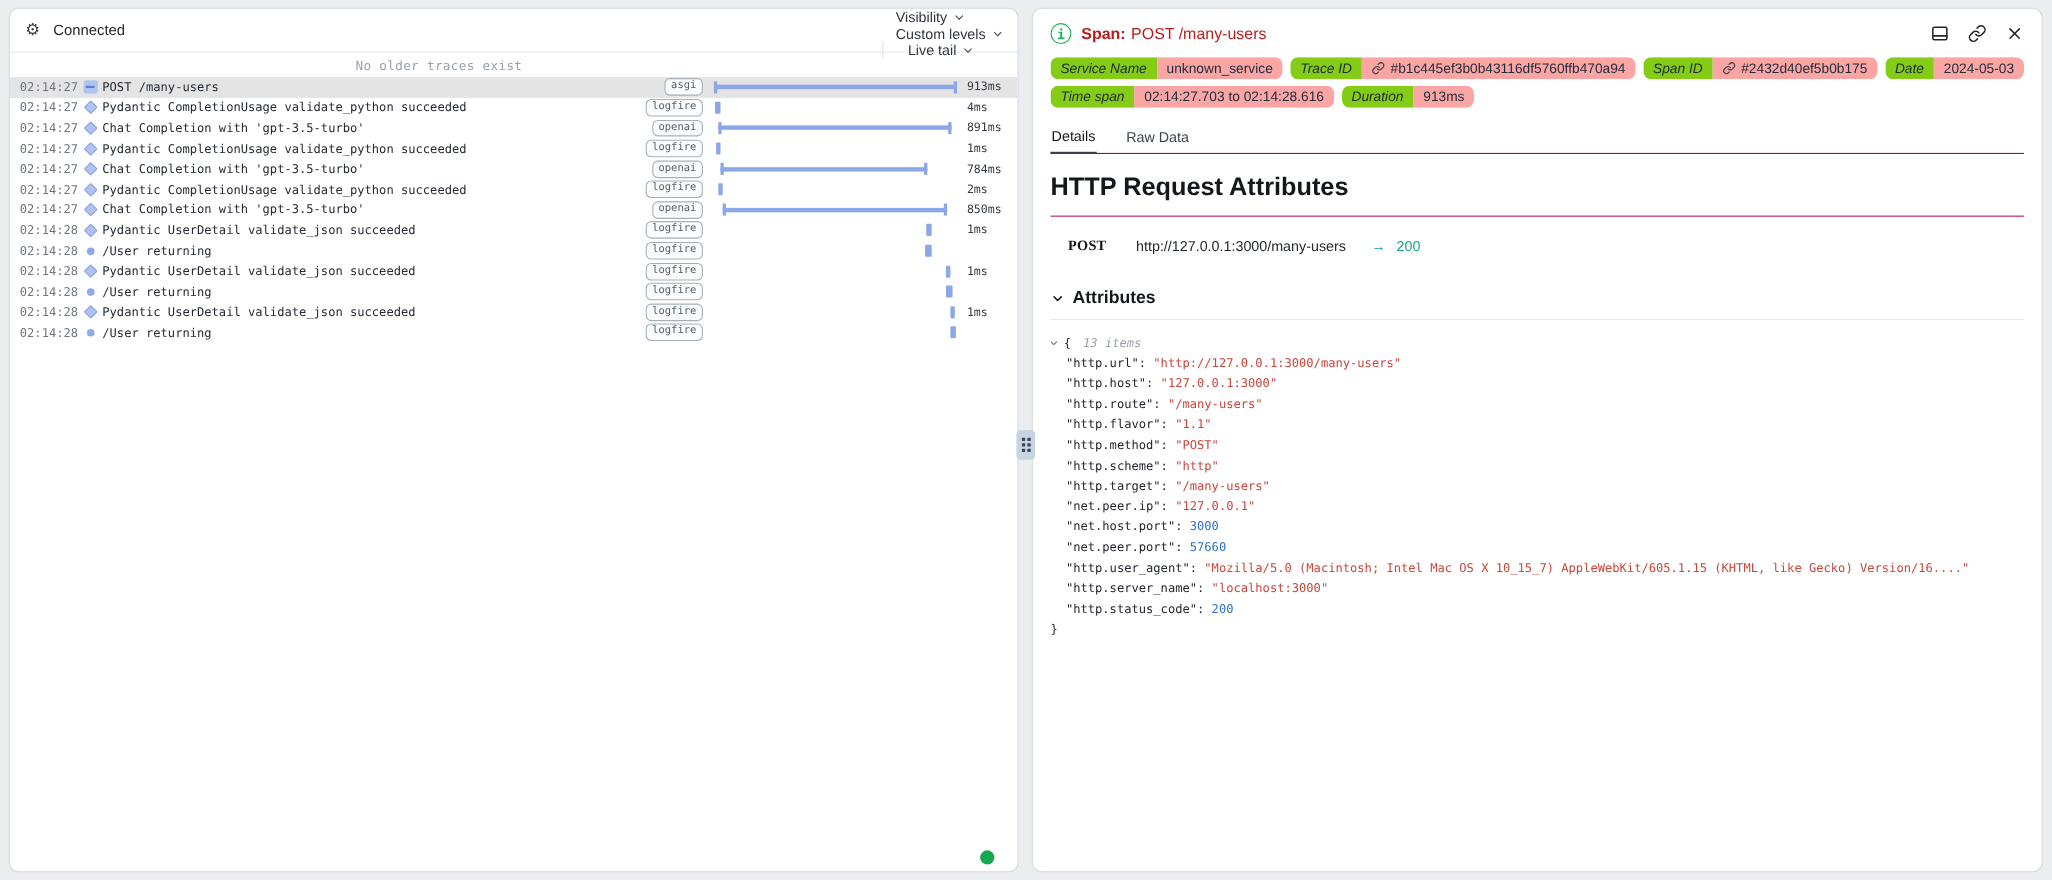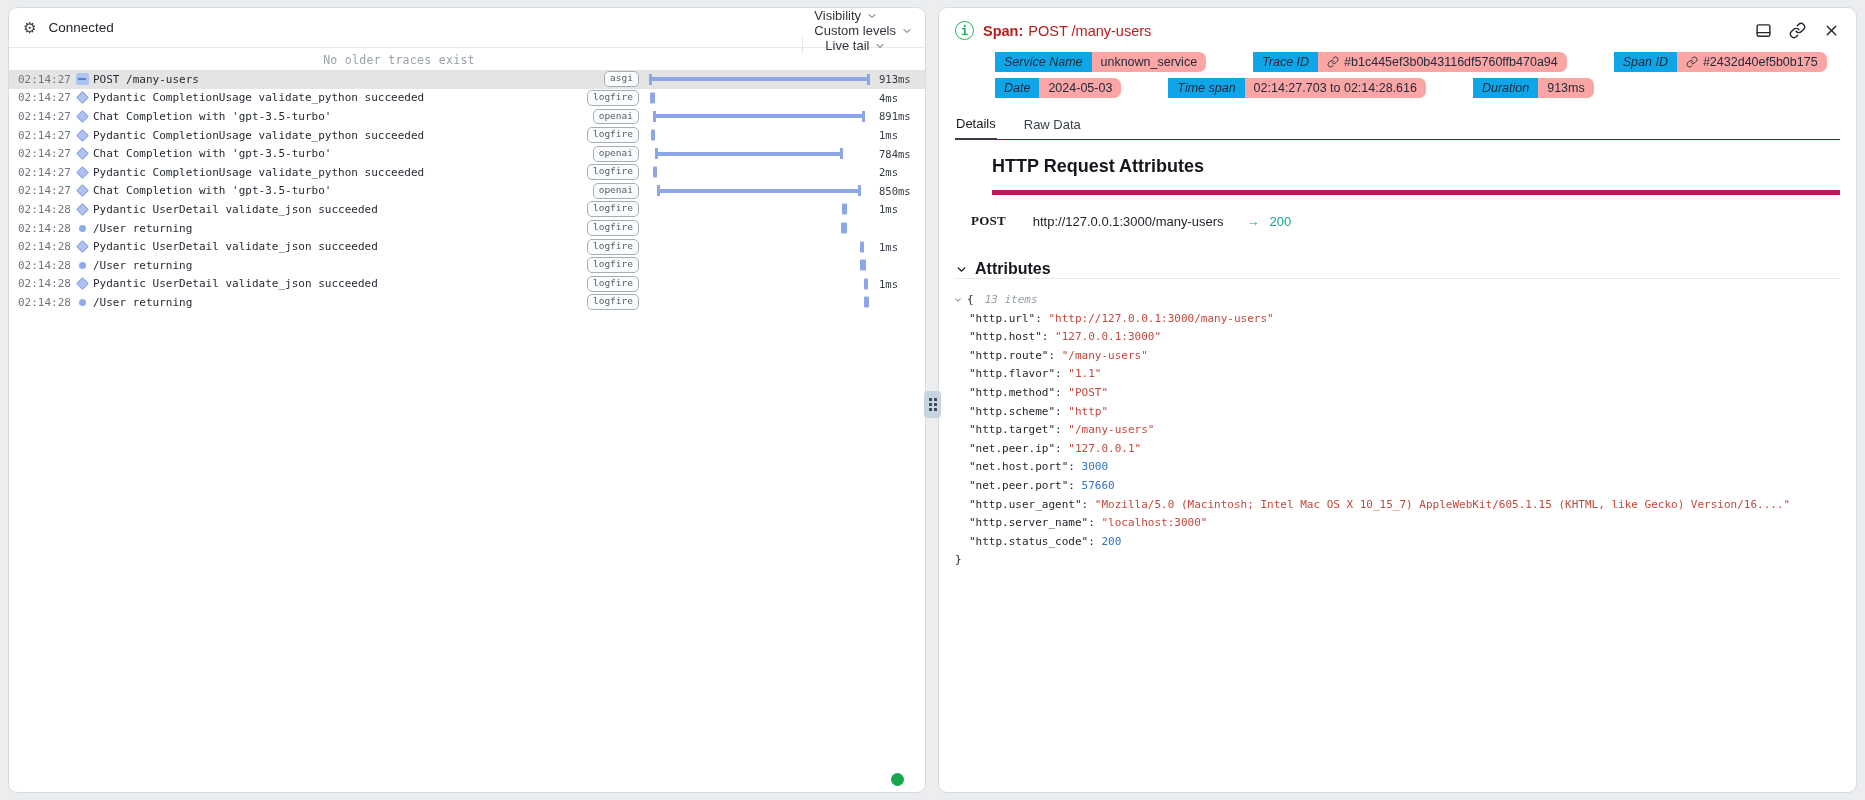--- a/index.html
+++ b/index.html
@@ -80,41 +80,41 @@
     font:600 12px/1 "DejaVu Sans Mono", monospace;
   }
   .rp-title { font-size:14.5px; color:#b91c1c; }
   .rp-title b { font-weight:700; margin-right:5px; }
   .rp-actions { margin-left:auto; display:flex; align-items:center; gap:17px; }
   .rp-actions button { background:none; border:none; cursor:pointer; color:#23272d; display:grid; place-items:center; padding:0; }
   .rp-actions svg { width:17px; height:17px; stroke:#23272d; }
 
   .badges { margin-top:12px; display:flex; flex-wrap:wrap; gap:6px 7px; }
   .badge { display:inline-flex; border-radius:7px; overflow:hidden; font-size:12.5px; color:#212c3b; }
-  .badge-label { font-style:italic; background:#0ea5e9; padding:3px 9px;margin-left:40px; }
+  .badge-label { font-style:italic; background:#84cc16; padding:3px 9px; }
   .badge-value { background:#fca5a5; padding:3px 9px; display:inline-flex; align-items:center; gap:5px; }
   .badge-value svg { width:12px; height:12px; stroke:#333a44; }
 
   .tabs { margin-top:13px; display:flex; gap:26px; border-bottom:1px solid #7f1d1d; }
   .tab {
     background:none; border:none; cursor:pointer; font-size:13px; color:#3c434c;
     padding:5px 1px 7px; font-family:"Liberation Sans", sans-serif;
   }
   .tab.active { color:#14171c; border-bottom:2px solid #383f48; margin-bottom:-1px; }
 
-  .http-heading { font-size:18px; font-weight:700; color:#14171c; padding:16px 0 13px; border-bottom:5px solid #be185d;margin-left:37px; }
+  .http-heading { font-size:23px; font-weight:700; color:#14171c; padding:16px 0 13px; border-bottom:1px solid #be185d; }
   .http-row { display:flex; align-items:center; padding:18px 0 0 16px; font-size:13px; gap:27px; }
   .http-method { font-weight:700; color:#14171c; letter-spacing:.2px;font-family:Liberation Serif, serif; }
   .http-url { color:#23272e; }
   .http-status { display:flex; align-items:center; gap:10px; color:#13a390; margin-left:-4px; }
 
   .attr-heading {
     margin-top:31px; display:flex; align-items:center; gap:7px;
     font-size:16px; font-weight:700; color:#14171c;
-    border-bottom:1px solid #e7e9ec;
+    padding-bottom:10px; border-bottom:1px solid #e7e9ec;
   }
   .attr-heading svg { width:13px; height:13px; stroke:#14171c; }
 
   .json { margin-top:12px; font-family:"DejaVu Sans Mono", monospace; font-size:11px; line-height:18.6px; color:#23272e; }
   .j-line { white-space:nowrap; overflow:hidden; }
   .j-open { display:flex; align-items:center; gap:4px; }
   .j-open .jchev { width:10px; height:10px; stroke:#6a727c; flex:none; margin-left:-2px; }
   .j-items { font-style:italic; color:#9aa1ab; margin-left:7px; }
   .j-entries { padding-left:14px; }
   .j-key { color:#23272e; }

